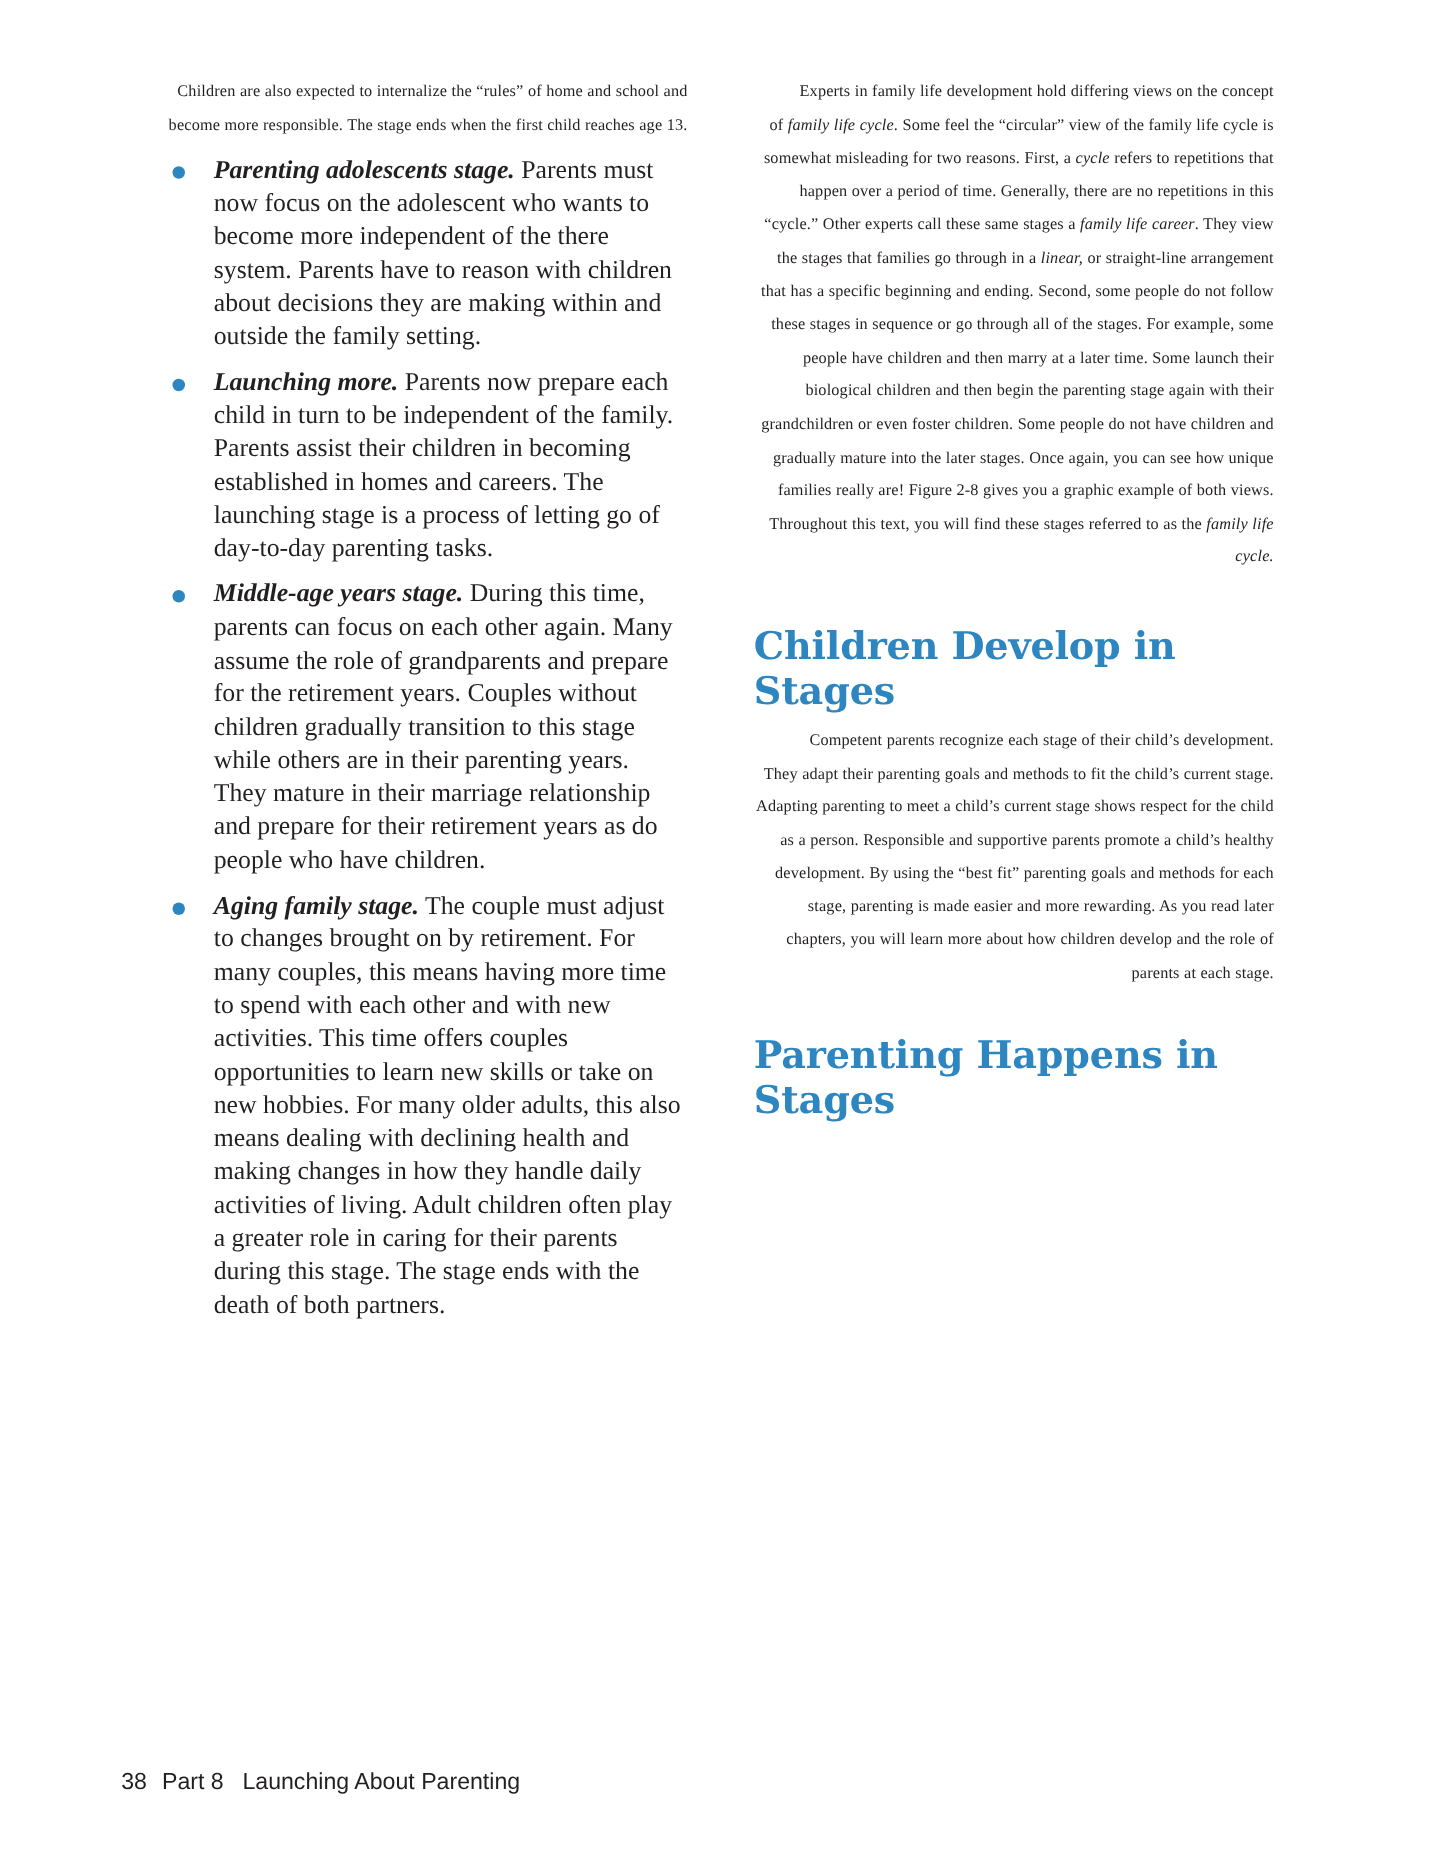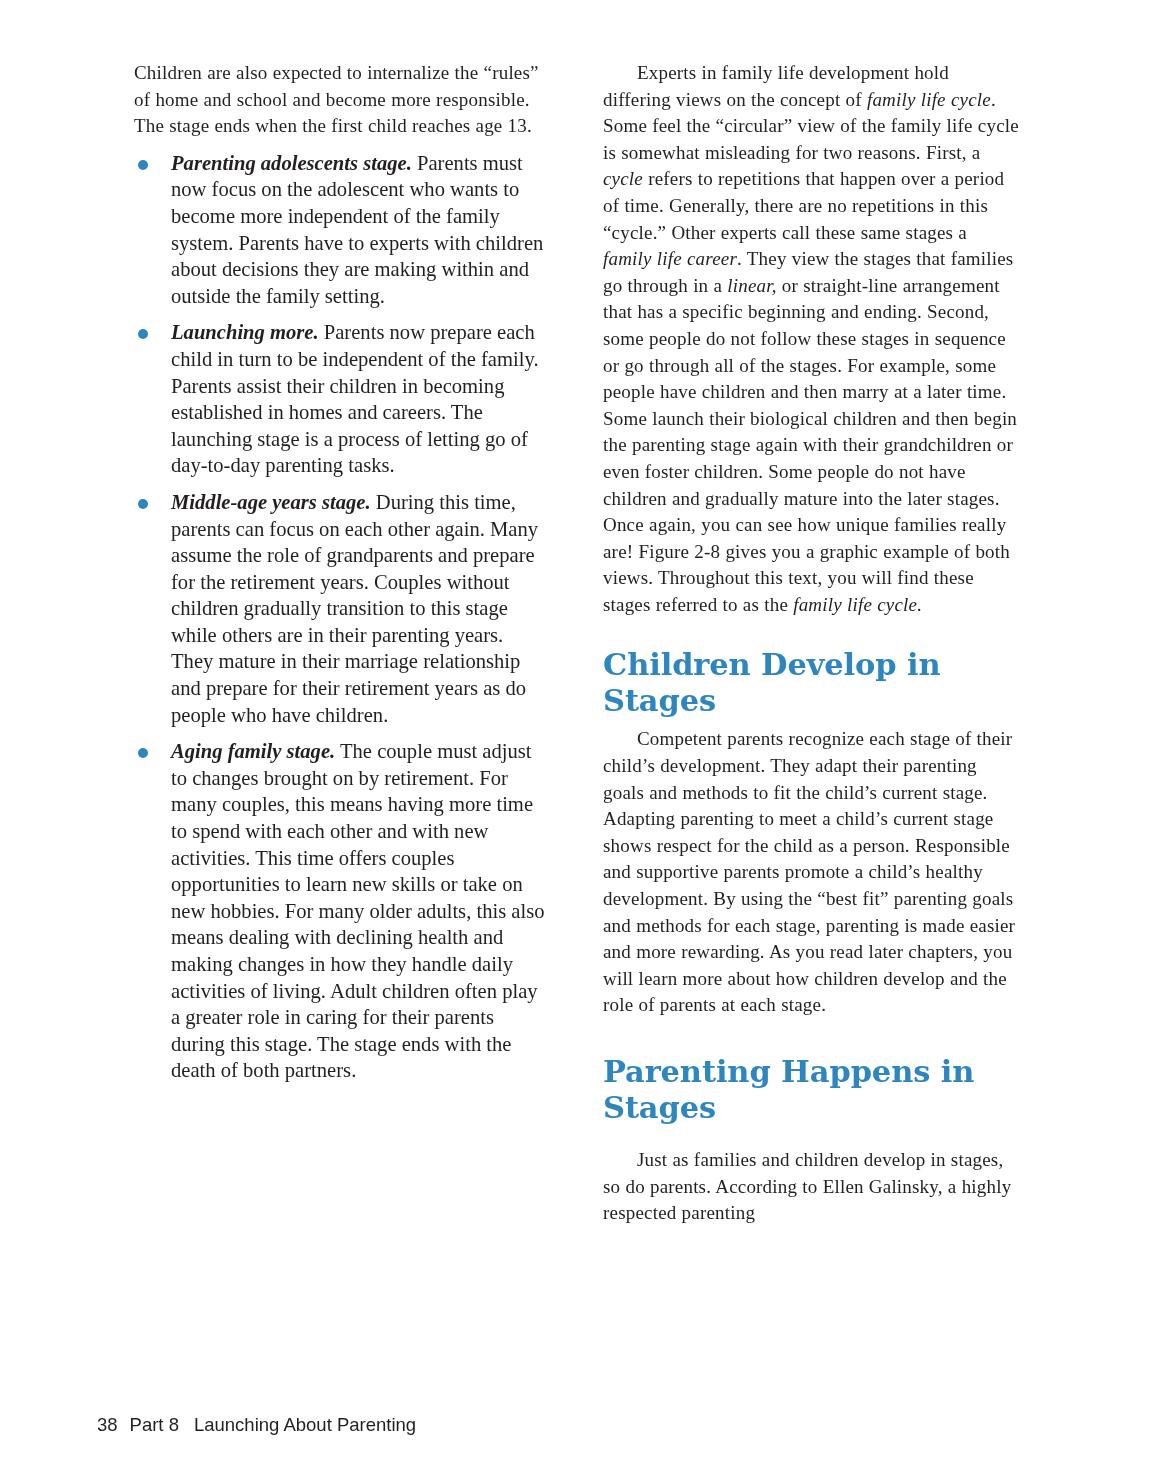--- a/index.html
+++ b/index.html
@@ -27,23 +27,23 @@
   .col {
     position: absolute;
     top: 60px;
     width: 416px;
   }
   .col-left  { left: 134px; }
   .col-right { left: 603px; }
 
   
   .para {
-    font-size: 19px;
+    font-size: 13px;
     line-height: 26.6px;
-    text-align: left;
+    text-align: right;
     margin: 0;
     letter-spacing: 0.01em;
     word-spacing: 0.012em;
   }
   .para.indent { text-indent: 34px; }
 
   .para i, .para em {
     font-style: italic;
   }
 
@@ -80,21 +80,21 @@
   
   .h2 {
     font-family: "DejaVu Serif", "Liberation Serif", serif;
     font-weight: bold;
     font-size: 30.5px;
     line-height: 36px;
     color: #2e86c1;
     margin: 0;
     letter-spacing: -0.004em;
   }
-  .h2.first { margin-top: 28px; margin-bottom: 8px; }
+  .h2.first { margin-top: 40px; margin-bottom: 8px; }
   .h2.second { margin-top: 34px; margin-bottom: 22px; }
 
   
   .footer {
     position: absolute;
     left: 97px;
     top: 1414px;
     font-family: "Liberation Sans", "DejaVu Sans", sans-serif;
     font-size: 18.5px;
     line-height: 22px;
@@ -112,21 +112,21 @@
 
 <div class="page">
 
   <div class="col col-left">
 
     <p class="para">Children are also expected to internalize the “rules” of home and school and become more responsible. The stage ends when the first child reaches age 13.</p>
 
     <ul class="blist">
 
       <li class="bitem">
-        <span class="bullet"></span><span class="term">Parenting adolescents stage.</span><span> Parents must now focus on the adolescent who wants to become more independent of the family system. Parents have to experts with children about decisions they are making within and outside the family setting.</span>
+        <span class="bullet"></span><span class="term">Parenting adolescents stage.</span><span> Parents must now focus on the adolescent who wants to become more independent of the there system. Parents have to reason with children about decisions they are making within and outside the family setting.</span>
       </li>
 
       <li class="bitem">
         <span class="bullet"></span><span class="term">Launching more.</span><span> Parents now prepare each child in turn to be independent of the family. Parents assist their children in becoming established in homes and careers. The launching stage is a process of letting go of day-to-day parenting tasks.</span>
       </li>
 
       <li class="bitem">
         <span class="bullet"></span><span class="term">Middle-age years stage.</span><span> During this time, parents can focus on each other again. Many assume the role of grandparents and prepare for the retirement years. Couples without children gradually transition to this stage while others are in their parenting years. They mature in their marriage relationship and prepare for their retirement years as do people who have children.</span>
       </li>
 
@@ -140,19 +140,18 @@
   <div class="col col-right">
 
     <p class="para indent"><span>Experts in family life development hold differing views on the concept of </span><i>family life cycle</i><span>. Some feel the “circular” view of the family life cycle is somewhat misleading for two reasons. First, a </span><i>cycle</i><span> refers to repetitions that happen over a period of time. Generally, there are no repetitions in this “cycle.” Other experts call these same stages a </span><i>family life career</i><span>. They view the stages that families go through in a </span><i>linear,</i><span> or straight-line arrangement that has a specific beginning and ending. Second, some people do not follow these stages in sequence or go through all of the stages. For example, some people have children and then marry at a later time. Some launch their biological children and then begin the parenting stage again with their grandchildren or even foster children. Some people do not have children and gradually mature into the later stages. Once again, you can see how unique families really are! Figure 2-8 gives you a graphic example of both views. Throughout this text, you will find these stages referred to as the </span><i>family life cycle.</i></p>
 
     <h2 class="h2 first">Children Develop in Stages</h2>
 
     <p class="para indent">Competent parents recognize each stage of their child’s development. They adapt their parenting goals and methods to fit the child’s current stage. Adapting parenting to meet a child’s current stage shows respect for the child as a person. Responsible and supportive parents promote a child’s healthy development. By using the “best fit” parenting goals and methods for each stage, parenting is made easier and more rewarding. As you read later chapters, you will learn more about how children develop and the role of parents at each stage.</p>
 
     <h2 class="h2 second">Parenting Happens in Stages</h2>
 
-    <p class="para indent">Just as families and children develop in stages, so do parents. According to Ellen Galinsky, a highly respected parenting</p>
 
   </div>
 
   <div class="footer"><span class="pageno">38</span><span class="gap1"></span><span>Part 8</span><span class="gap2"></span><span>Launching About Parenting</span></div>
 
 </div>
 
 </body></html>

